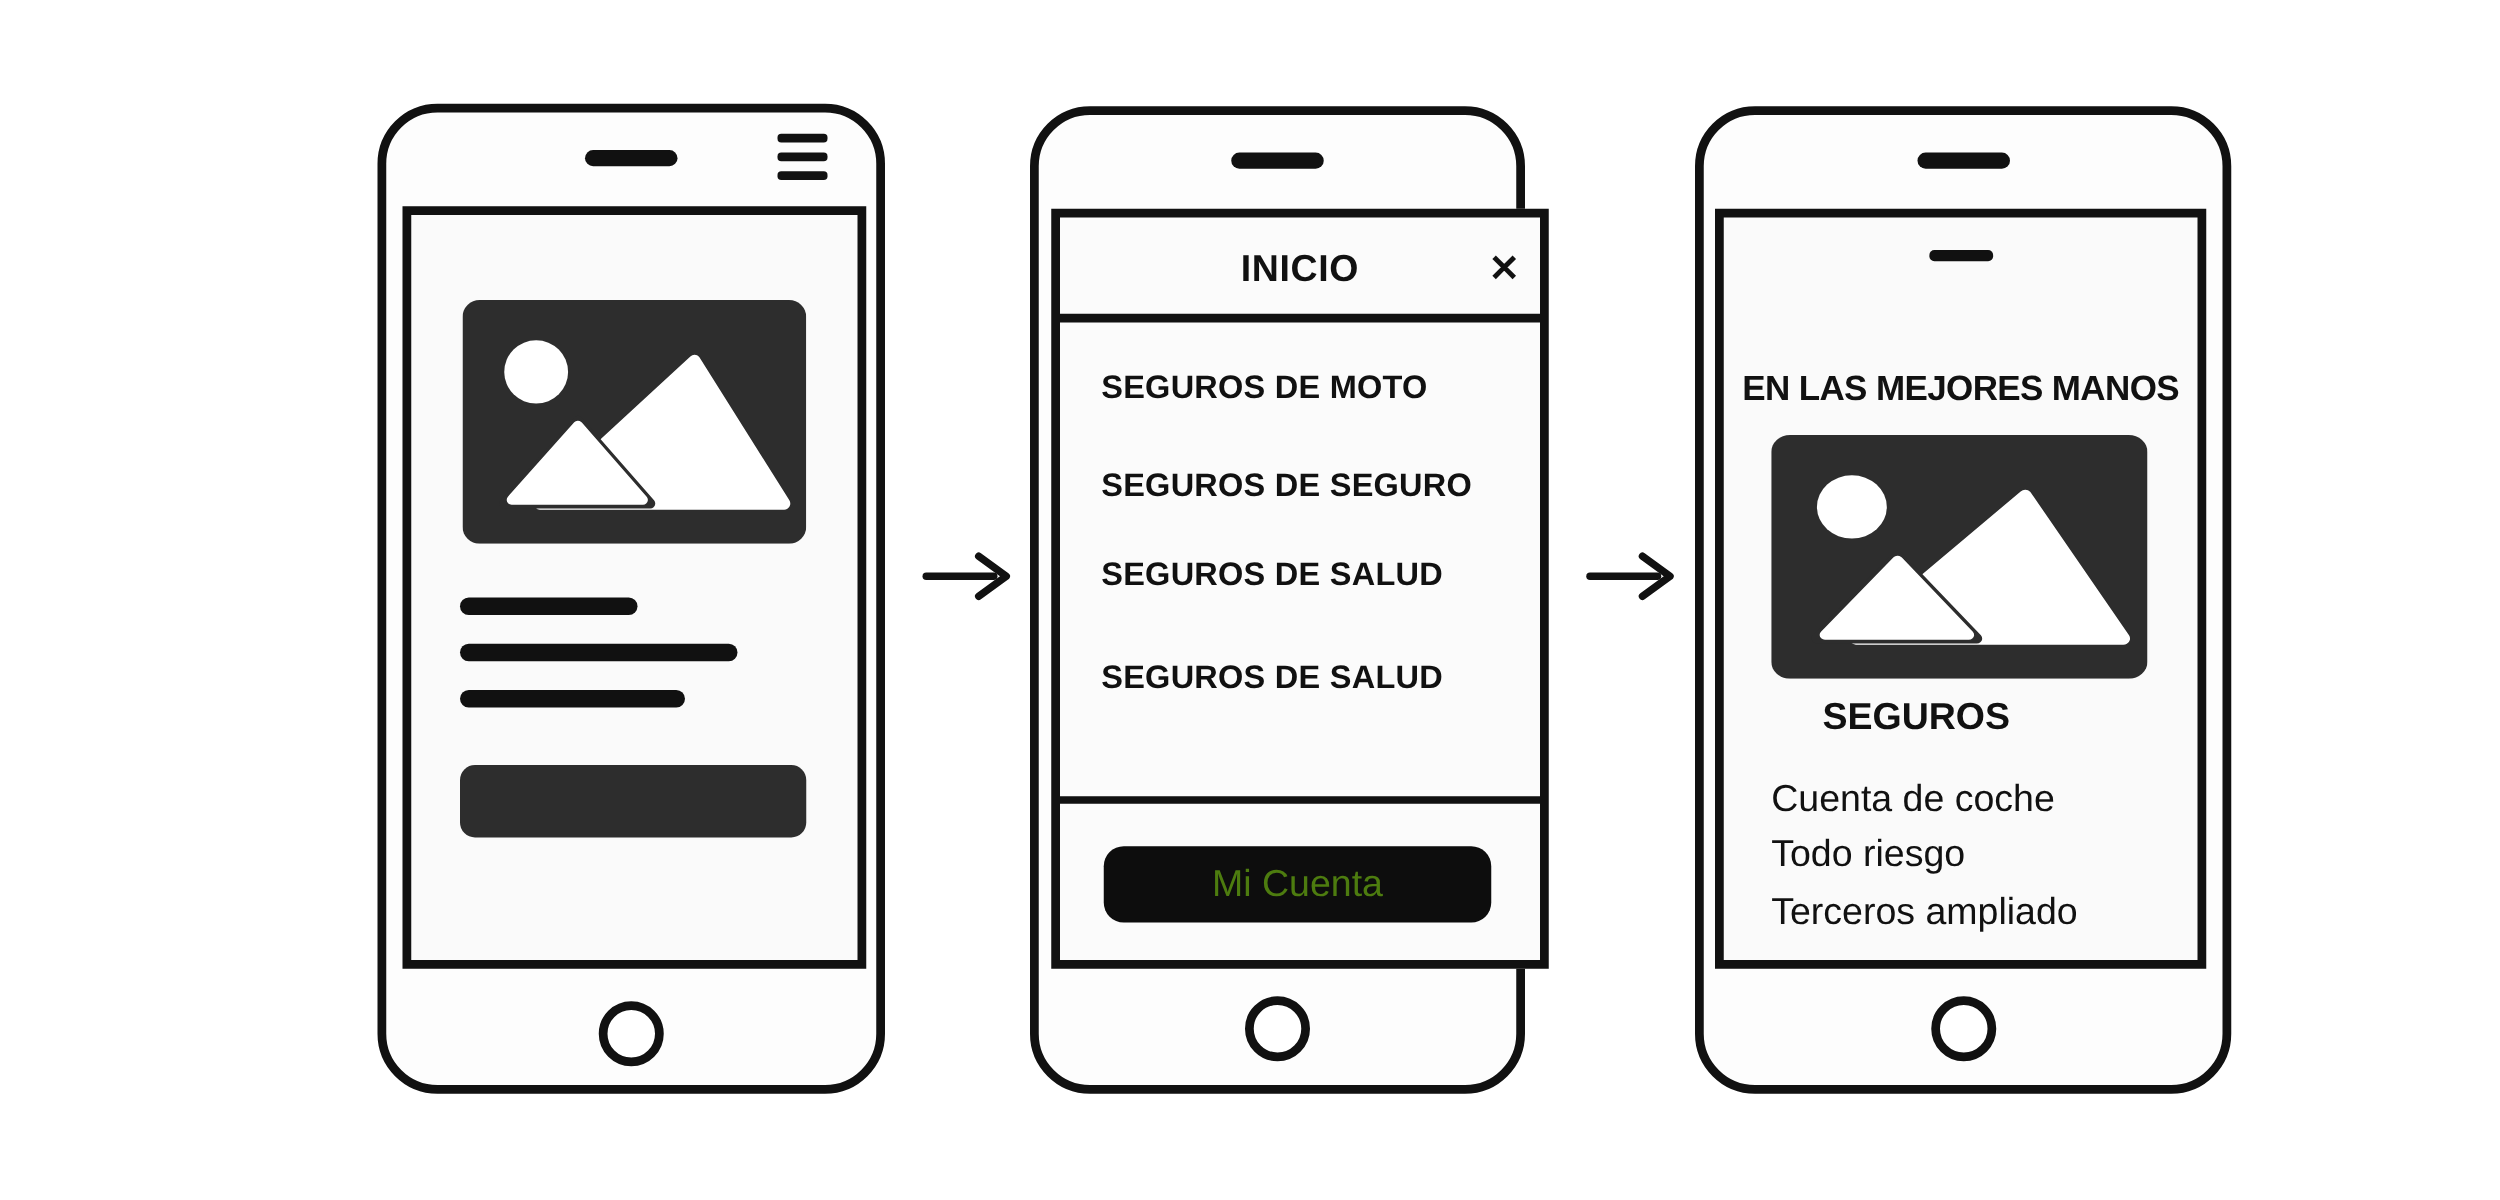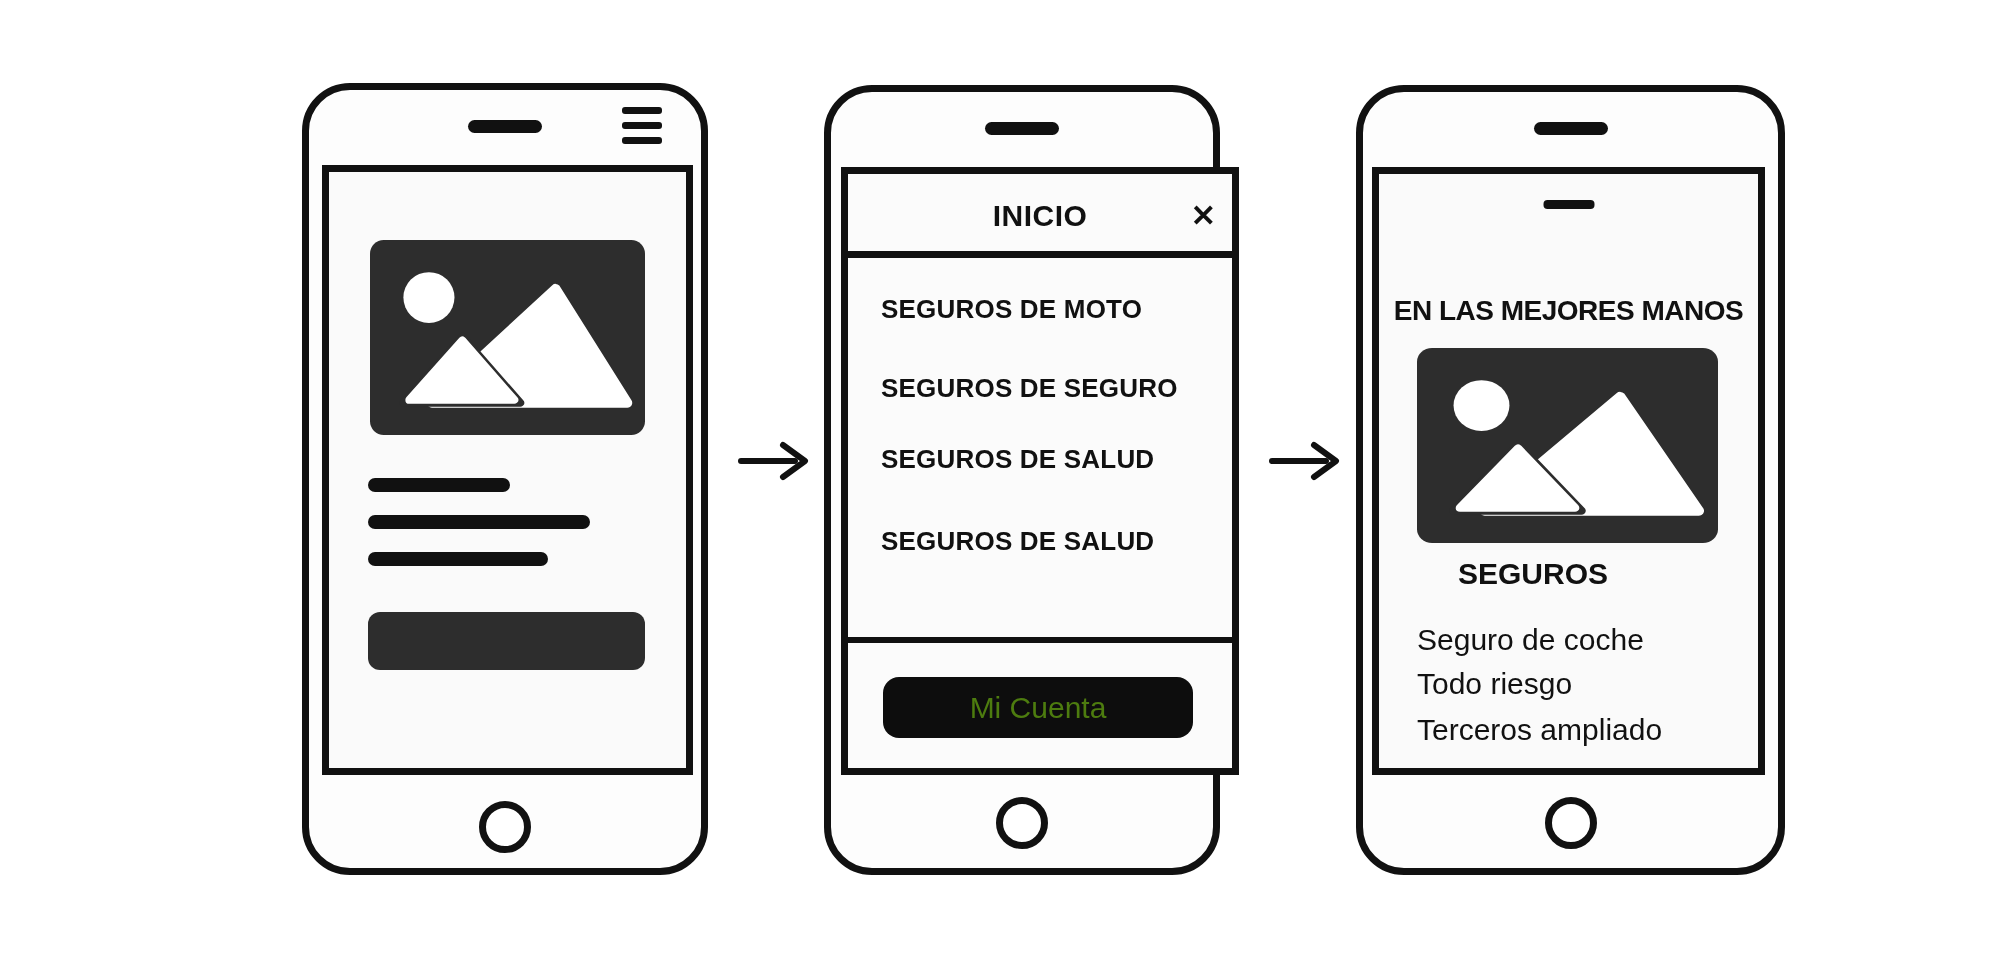--- a/index.html
+++ b/index.html
@@ -171,21 +171,21 @@
 
       <svg class="img-ph img-ph-3" viewBox="0 0 280 200" preserveAspectRatio="none">
         <rect x="0" y="0" width="280" height="200" rx="14" fill="#2d2d2d"></rect>
         <circle cx="60" cy="59" r="26" fill="#ffffff"></circle>
         <polygon points="63,167 189,50 262,167" fill="#ffffff" stroke="#ffffff" stroke-width="10" stroke-linejoin="round"></polygon>
         <polygon points="34,167 94,99 153,167" fill="#ffffff" stroke="#2d2d2d" stroke-width="8" stroke-linejoin="round"></polygon>
         <polygon points="40,164 94,103 147,164" fill="#ffffff" stroke="#ffffff" stroke-width="8" stroke-linejoin="round"></polygon>
       </svg>
 
       <div class="landing-heading">SEGUROS</div>
-      <div class="landing-item li-1">Seguro de coche</div>
+      <div class="landing-item li-1">Cuenta de coche</div>
       <div class="landing-item li-2">Todo riesgo</div>
       <div class="landing-item li-3">Terceros ampliado</div>
     </div>
 
     <div class="home-btn home-3"></div>
   </div>
 
 </div>
 
 </body></html>

